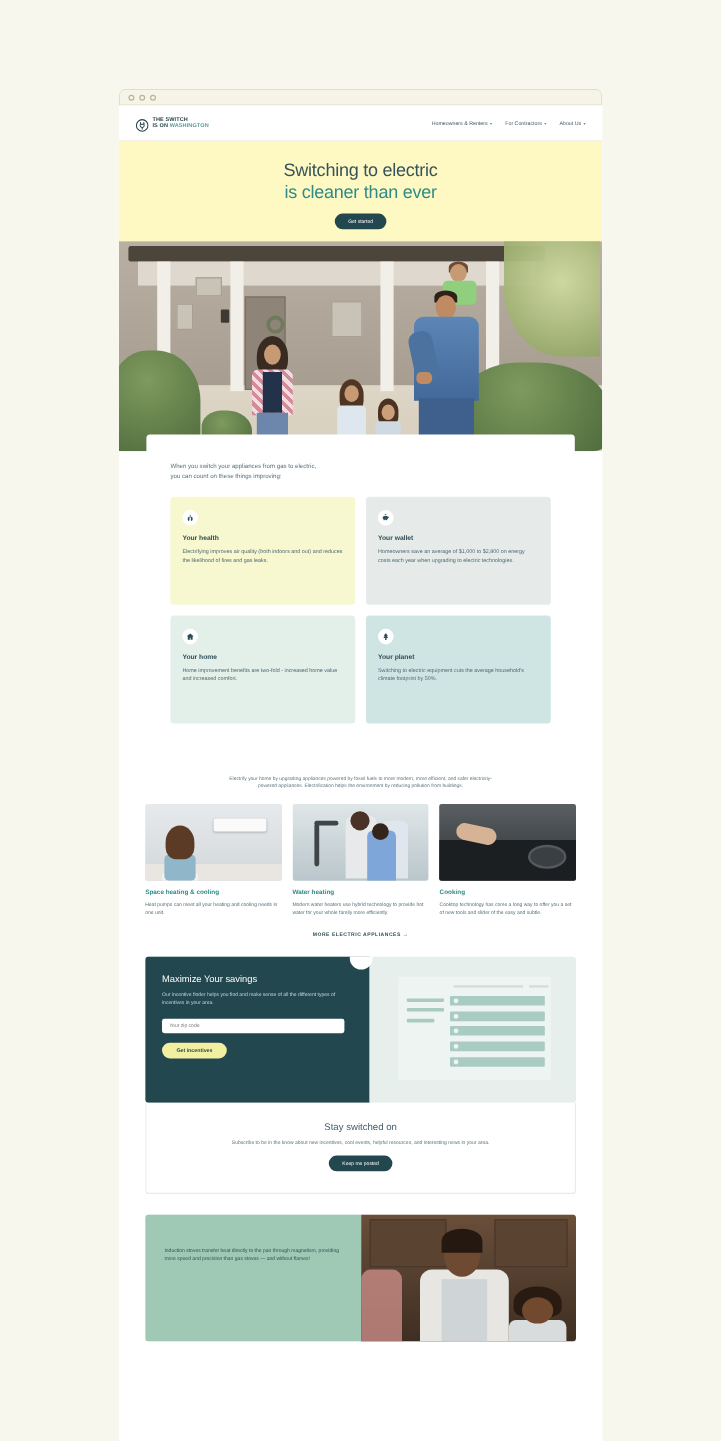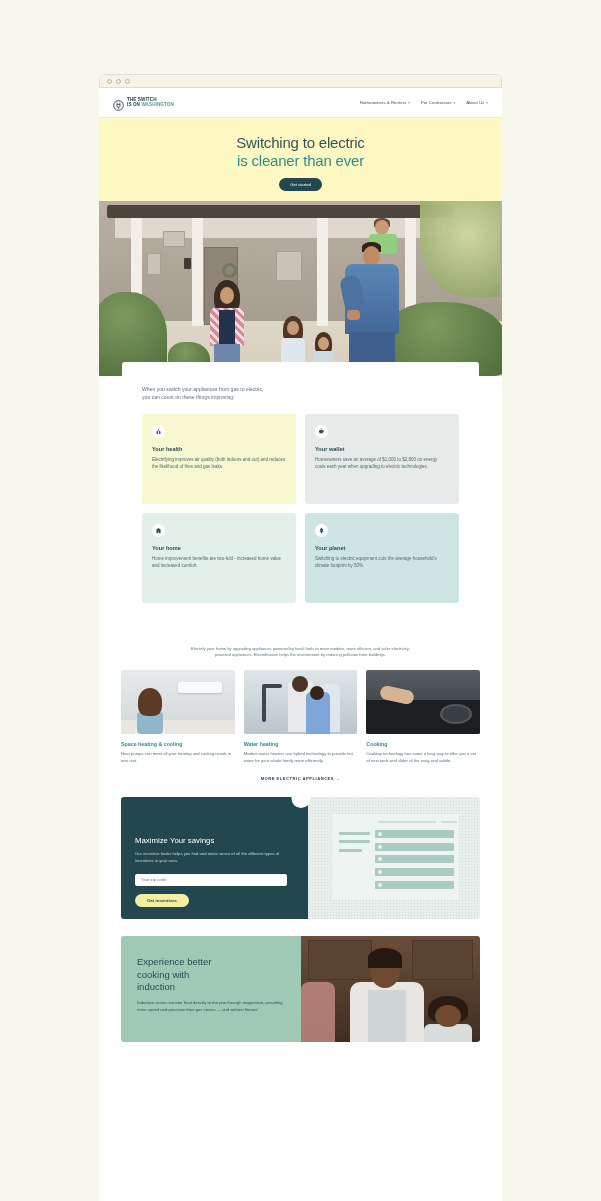--- a/index.html
+++ b/index.html
@@ -152,21 +152,21 @@
   .hand { position:absolute; left:14px; top:18px; width:34px; height:14px; background:#d6b394; border-radius:7px; transform:rotate(12deg); }
   .sol-ctitle { margin-top: 7px; font-size: 5.3px; font-weight: bold; color: #2f8b88; }
   .sol-ctext { margin-top: 4px; font-size: 4.2px; color: #55707a; line-height: 1.62; }
   .more-link { margin: 12px 0 0; text-align: center; font-size: 4.2px; font-weight: bold;
                letter-spacing: .45px; color: #2c4b55; }
 
   
   .incentives-wrap { padding: 16px 22px 0; background: #fff; position: relative; }
   .incentives { position: relative; display: flex; height: 122px; border-radius: 3px; overflow: hidden; }
   .inc-left { width: 52%; background: #22474f; padding: 14px 14px 0; }
-  .inc-title { font-size: 7.8px; color: #fff; font-weight: 400; margin-top: 25px; }
+  .inc-title { font-size: 7.8px; color: #fff; font-weight: 400; }
   .inc-text { margin-top: 6px; font-size: 4.2px; color: #c4d6d8; line-height: 1.62; }
   .zip-input { margin-top: 9px; width: 96%; height: 12px; border-radius: 2px; border: none;
                background: #fff; font-size: 4.2px; color: #7e8e92; padding: 0 6px;
                font-family: inherit; }
   .btn-yellow { margin-top: 8px; background: #f2f0a0; color: #2c4b55; font-size: 4.4px;
                 padding: 4px 12px; border-radius: 20px; font-weight: bold; }
   .inc-right { flex: 1; background: #e7efec;
     background-image: radial-gradient(#cfdcd7 .5px, transparent .5px);
     background-size: 3px 3px; position: relative; }
   .mock { position: absolute; left: 14%; top: 14%; width: 74%; height: 70%; background: #eef4f1; }
@@ -428,29 +428,29 @@
                   <i></i>
                 </div>
               <div class="mock-row" style="top:78%">
                   <i></i>
                 </div>
             </div>
           </div>
         </div>
       </div>
 
+      <div class="news">
+        <div class="news-title">Stay switched on</div>
+        <div class="news-text">Subscribe to be in the know about new incentives, cool events, helpful resources, and interesting news in your area.</div>
+        <button class="btn btn-dark">Keep me posted</button>
+      </div>
 
       <div class="induction-wrap">
         <div class="induction">
           <div class="ind-left">
-            <div class="ind-title">
-              <span>Experience better</span><br>
-              <span>cooking with</span><br>
-              <span>induction</span>
-            </div>
             <div class="ind-text">Induction stoves transfer heat directly to the pan through magnetism, providing more speed and precision than gas stoves — and without flames!</div>
           </div>
           <div class="ind-right">
             <div class="cab" style="left:4%;top:4px;width:36%;height:40px"></div>
             <div class="cab" style="right:4%;top:4px;width:34%;height:40px"></div>
             <div class="ind-blur"></div>
             <div class="ind-man">
                 <div class="im-shirt"></div>
                 <div class="im-apron"></div>
                 <div class="im-head"></div>

